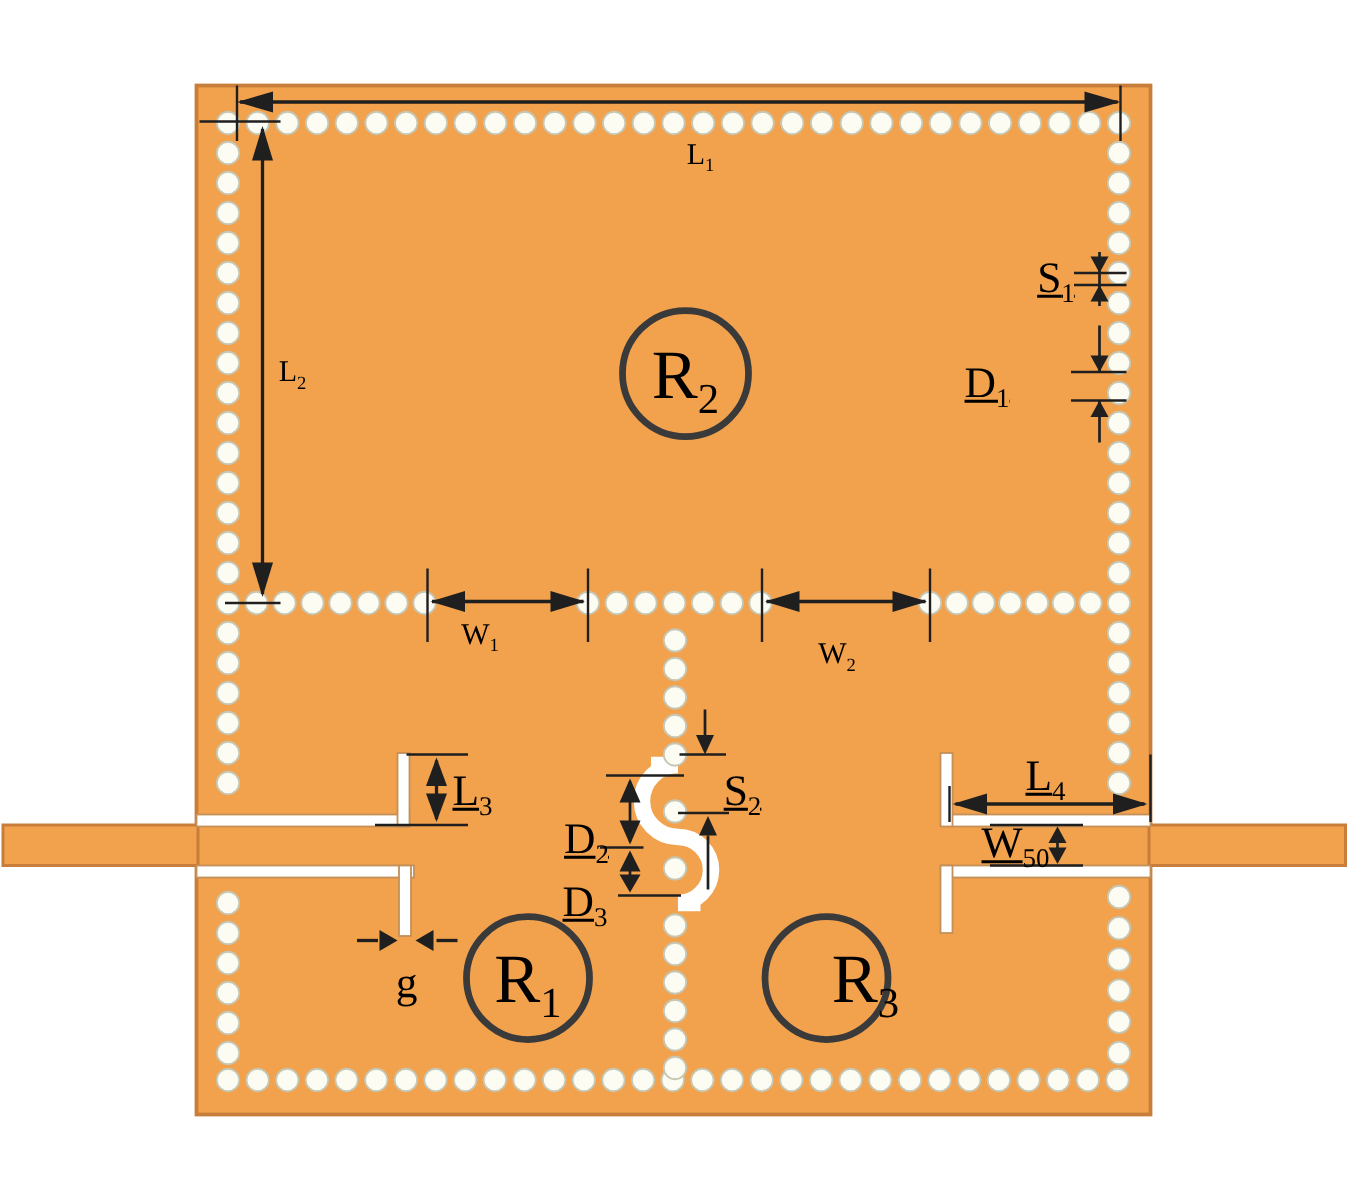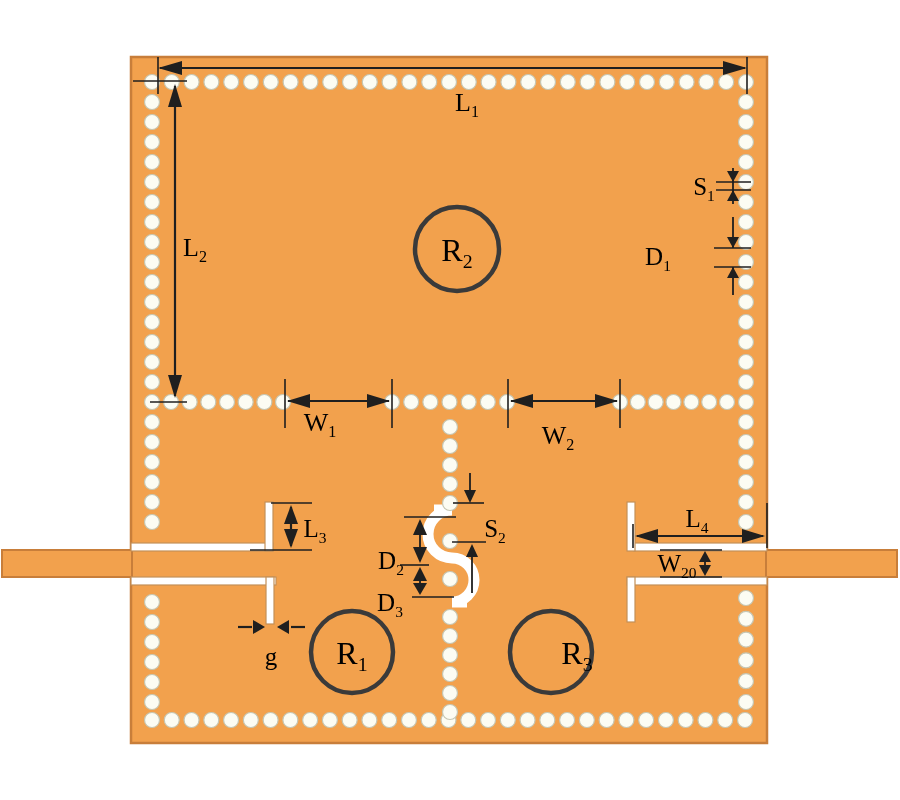--- a/index.html
+++ b/index.html
@@ -13,26 +13,26 @@
   .slot{fill:var(--slot-fill,#FFFFFF);stroke:var(--slot-border,#C49058);stroke-width:1.2;}
   .s-slot{fill:none;stroke:var(--slot-fill,#FFFFFF);stroke-width:11;}
   .via{fill:var(--via-fill,#FCFCF3);stroke:var(--via-border,#C6C6B2);stroke-width:1.2;}
   .tick{stroke:var(--dim,#1F1F1F);stroke-width:1.6;}
   .dline{stroke:var(--dim,#1F1F1F);stroke-width:2.2;}
   .dline-thin{stroke:var(--dim,#1F1F1F);stroke-width:1.8;}
   .arrow{fill:var(--dim,#1F1F1F);}
   .region-circle{fill:none;stroke:var(--region-circle,#3A3A3A);stroke-width:4.5;}
   .dim-label{
     position:absolute;transform:translate(-50%,-50%);
-    color:var(--label-text,#000);font-size:26px;line-height:1;white-space:nowrap;
+    color:var(--label-text,#000);font-size:20px;line-height:1;white-space:nowrap;
   }
-  .dim-label.small{font-size:25px;}
+  .dim-label.small{font-size:29px;text-decoration:underline;}
   .region-label{
     position:absolute;transform:translate(-50%,-50%);
-    color:var(--label-text,#000);font-size:32px;line-height:1;white-space:nowrap;text-align:right;
+    color:var(--label-text,#000);font-size:46px;line-height:1;white-space:nowrap;text-align:right;
   }
   sub{font-size:0.62em;line-height:0;}
 </style>
 </head>
 <body>
 
 <div class="stage">
 
   <svg width="900" height="800" viewBox="0 0 900 800">
 
@@ -327,20 +327,20 @@
   <div class="dim-label" style="left:195px;top:248px"><span>L</span><sub>2</sub></div>
   <div class="dim-label small" style="left:704px;top:186px"><span>S</span><sub>1</sub></div>
   <div class="dim-label small" style="left:658px;top:256px"><span>D</span><sub>1</sub></div>
   <div class="dim-label" style="left:320px;top:423px"><span>W</span><sub>1</sub></div>
   <div class="dim-label" style="left:558px;top:436px"><span>W</span><sub>2</sub></div>
   <div class="dim-label small" style="left:391px;top:560px"><span>D</span><sub>2</sub></div>
   <div class="dim-label small" style="left:390px;top:602px"><span>D</span><sub>3</sub></div>
   <div class="dim-label small" style="left:495px;top:528px"><span>S</span><sub>2</sub></div>
   <div class="dim-label small" style="left:315px;top:528px"><span>L</span><sub>3</sub></div>
   <div class="dim-label small" style="left:697px;top:518px"><span>L</span><sub>4</sub></div>
-  <div class="dim-label small" style="left:677px;top:563px"><span>W</span><sub>20</sub></div>
+  <div class="dim-label small" style="left:677px;top:563px"><span>W</span><sub>50</sub></div>
   <div class="dim-label small" style="left:271px;top:656px"><span>g</span><sub></sub></div>
 
   <div class="region-label" style="left:457px;top:250px"><span>R</span><sub>2</sub></div>
   <div class="region-label" style="left:352px;top:653px"><span>R</span><sub>1</sub></div>
   <div class="region-label" style="left:577px;top:653px"><span>R</span><sub>3</sub></div>
 
 </div>
 
 </body></html>

